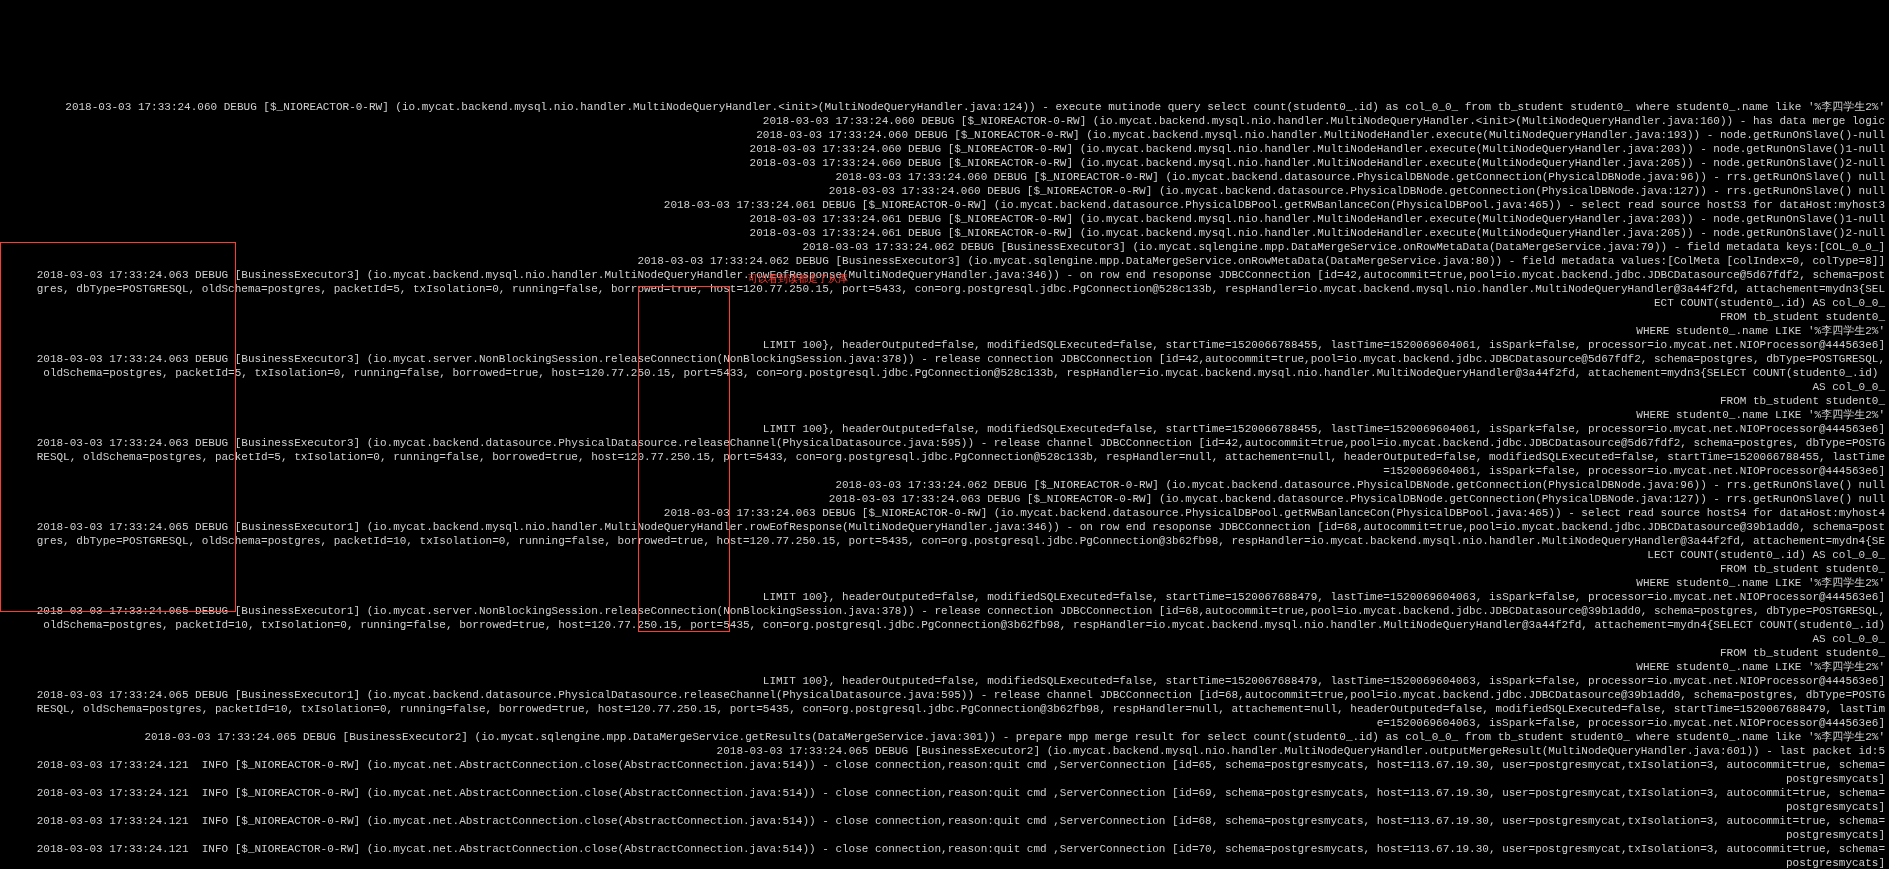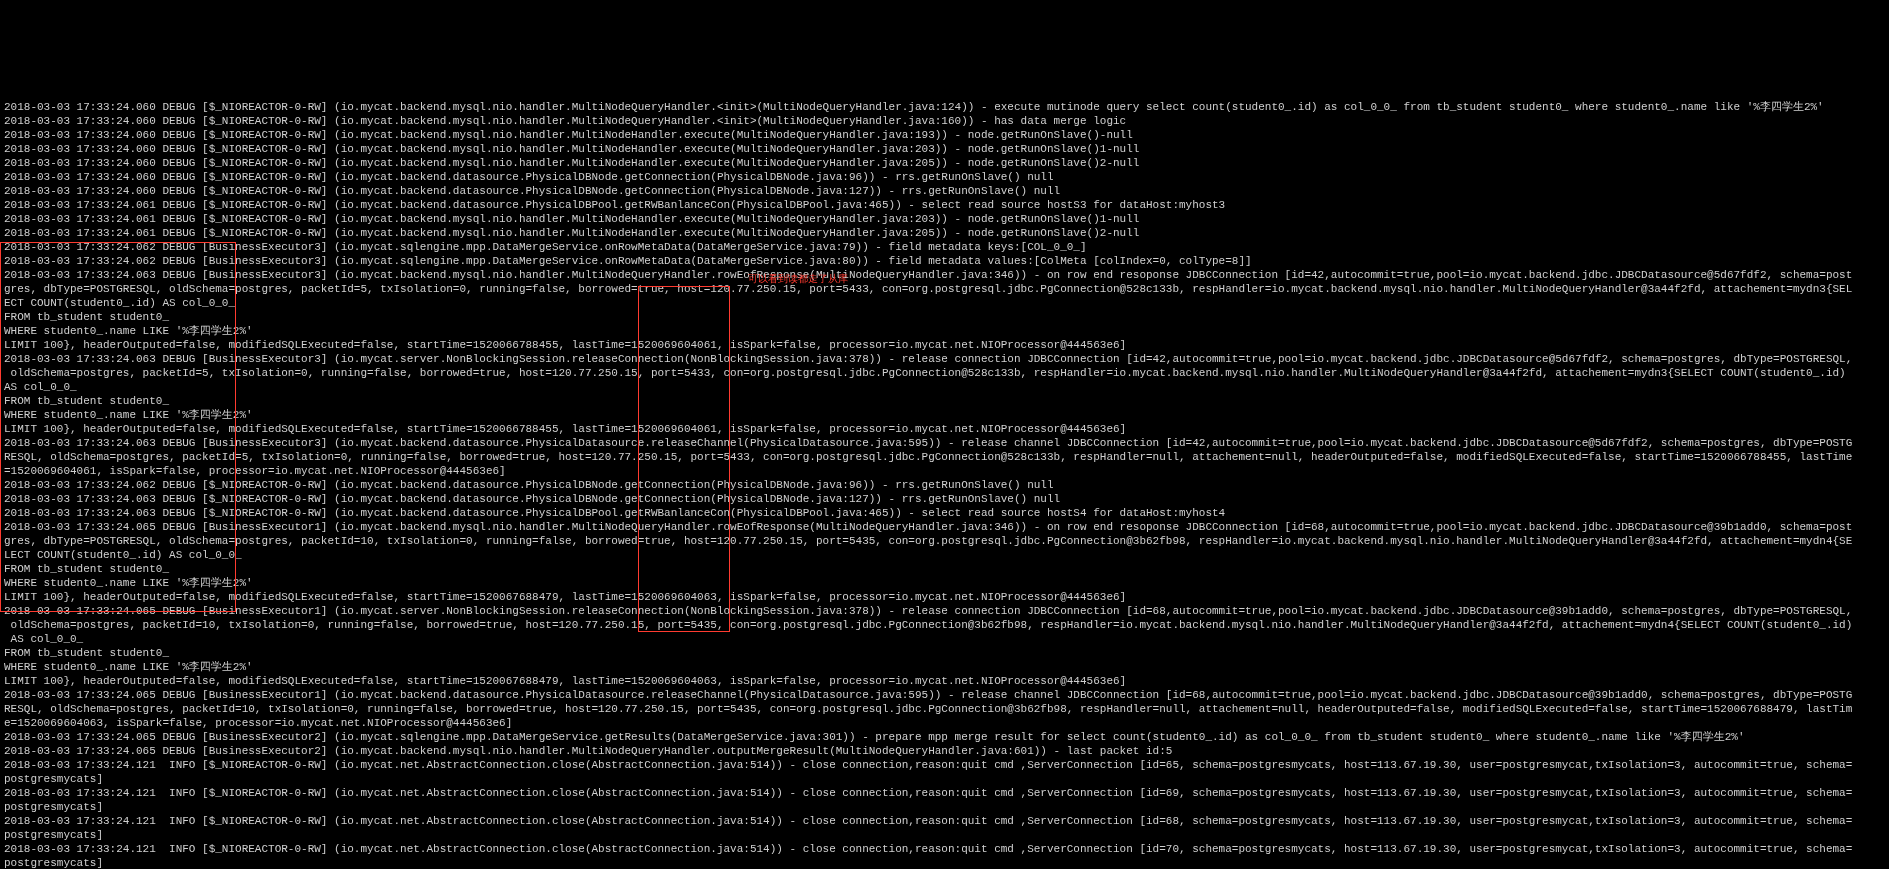--- a/index.html
+++ b/index.html
@@ -14,21 +14,21 @@
     width:1889px;
     height:869px;
   }
   .terminal {
     position:relative;
     width:1889px;
     height:869px;
     padding:2px 4px;
     box-sizing:border-box;
   }
-  .line { display:block; color:#d0d0d0; }
+  .line { display:block; color:#d0d0d0;text-align:right; }
   .annotation {
     position:absolute;
     color:#ff3b30;
     font-family:"Microsoft YaHei","SimSun",sans-serif;
     font-size:10px;
     font-weight:400;
     white-space:nowrap;
   }
   .redbox {
     position:absolute;

